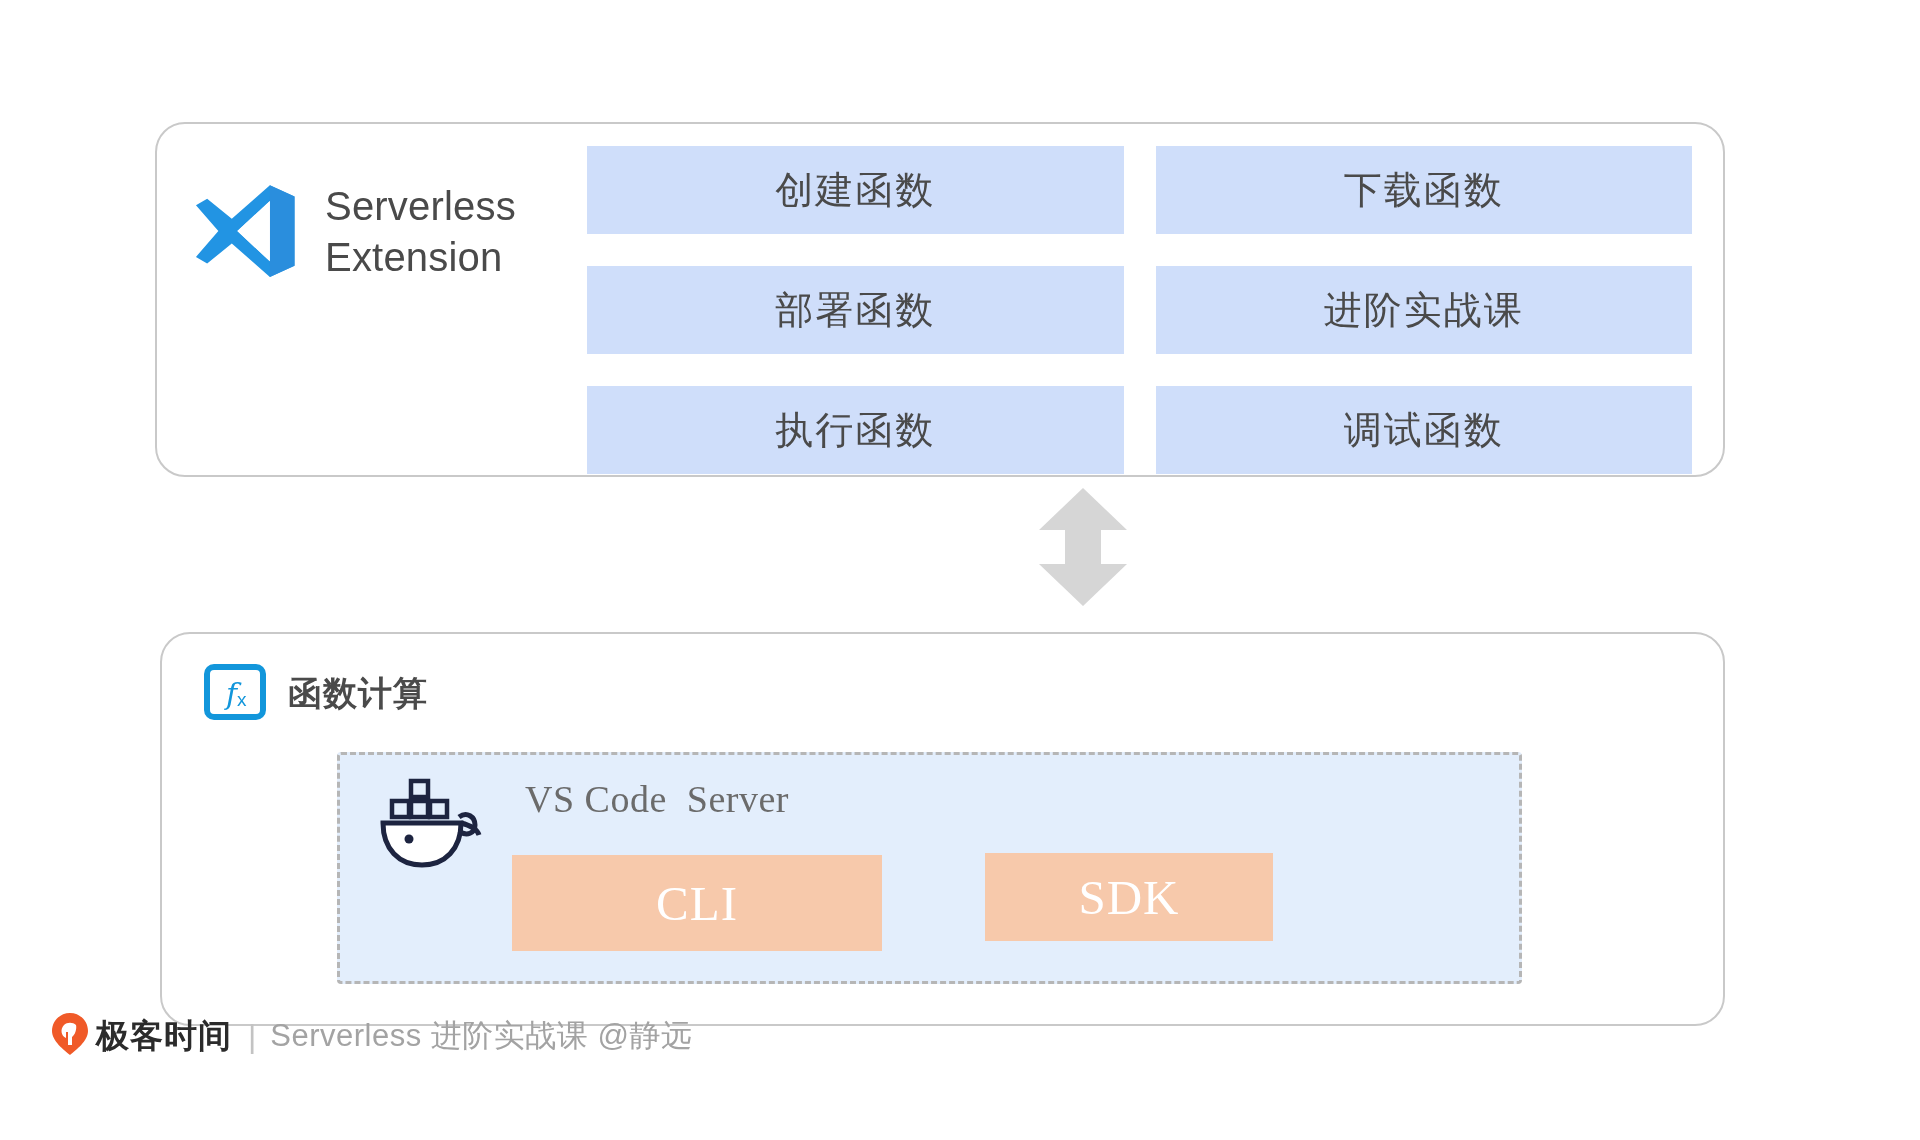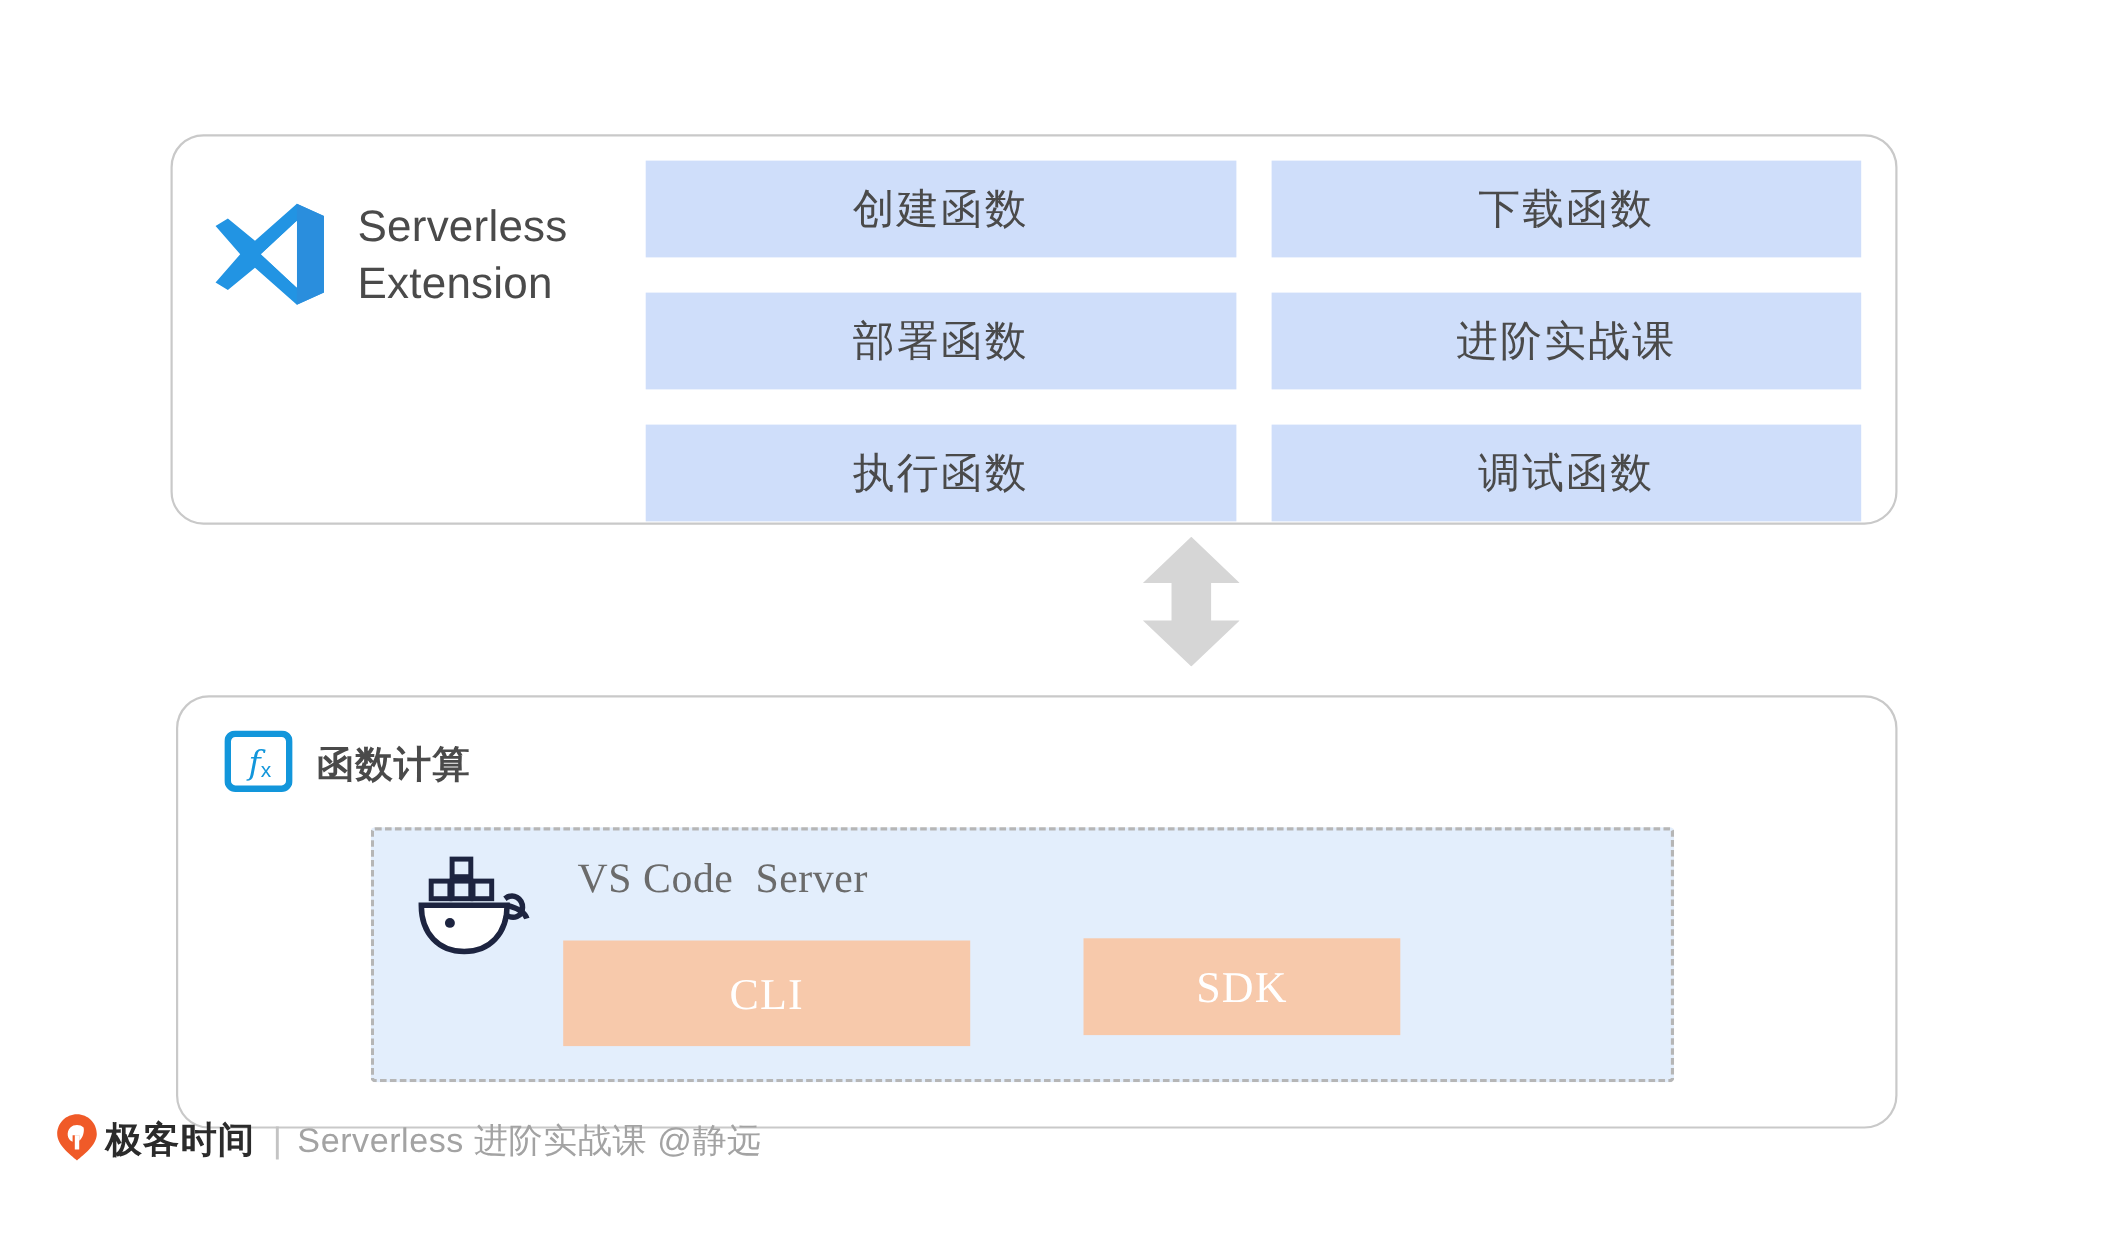--- a/index.html
+++ b/index.html
@@ -144,21 +144,21 @@
     white-space: pre;
   }
 
   .sdk-box {
     position: absolute;
     background: #f7c9ab;
     display: flex;
     align-items: center;
     justify-content: center;
     color: #ffffff;
-    font-size: 40px;
+    font-size: 49px;
     letter-spacing: 1px;
     box-sizing: border-box;
   }
   #cli-box  { left: 172px; top: 100px; width: 370px; height: 96px; }
   #sdk-box  { left: 645px; top: 98px; width: 288px; height: 88px; }
 
   
   #footer {
     position: absolute;
     left: 50px;

